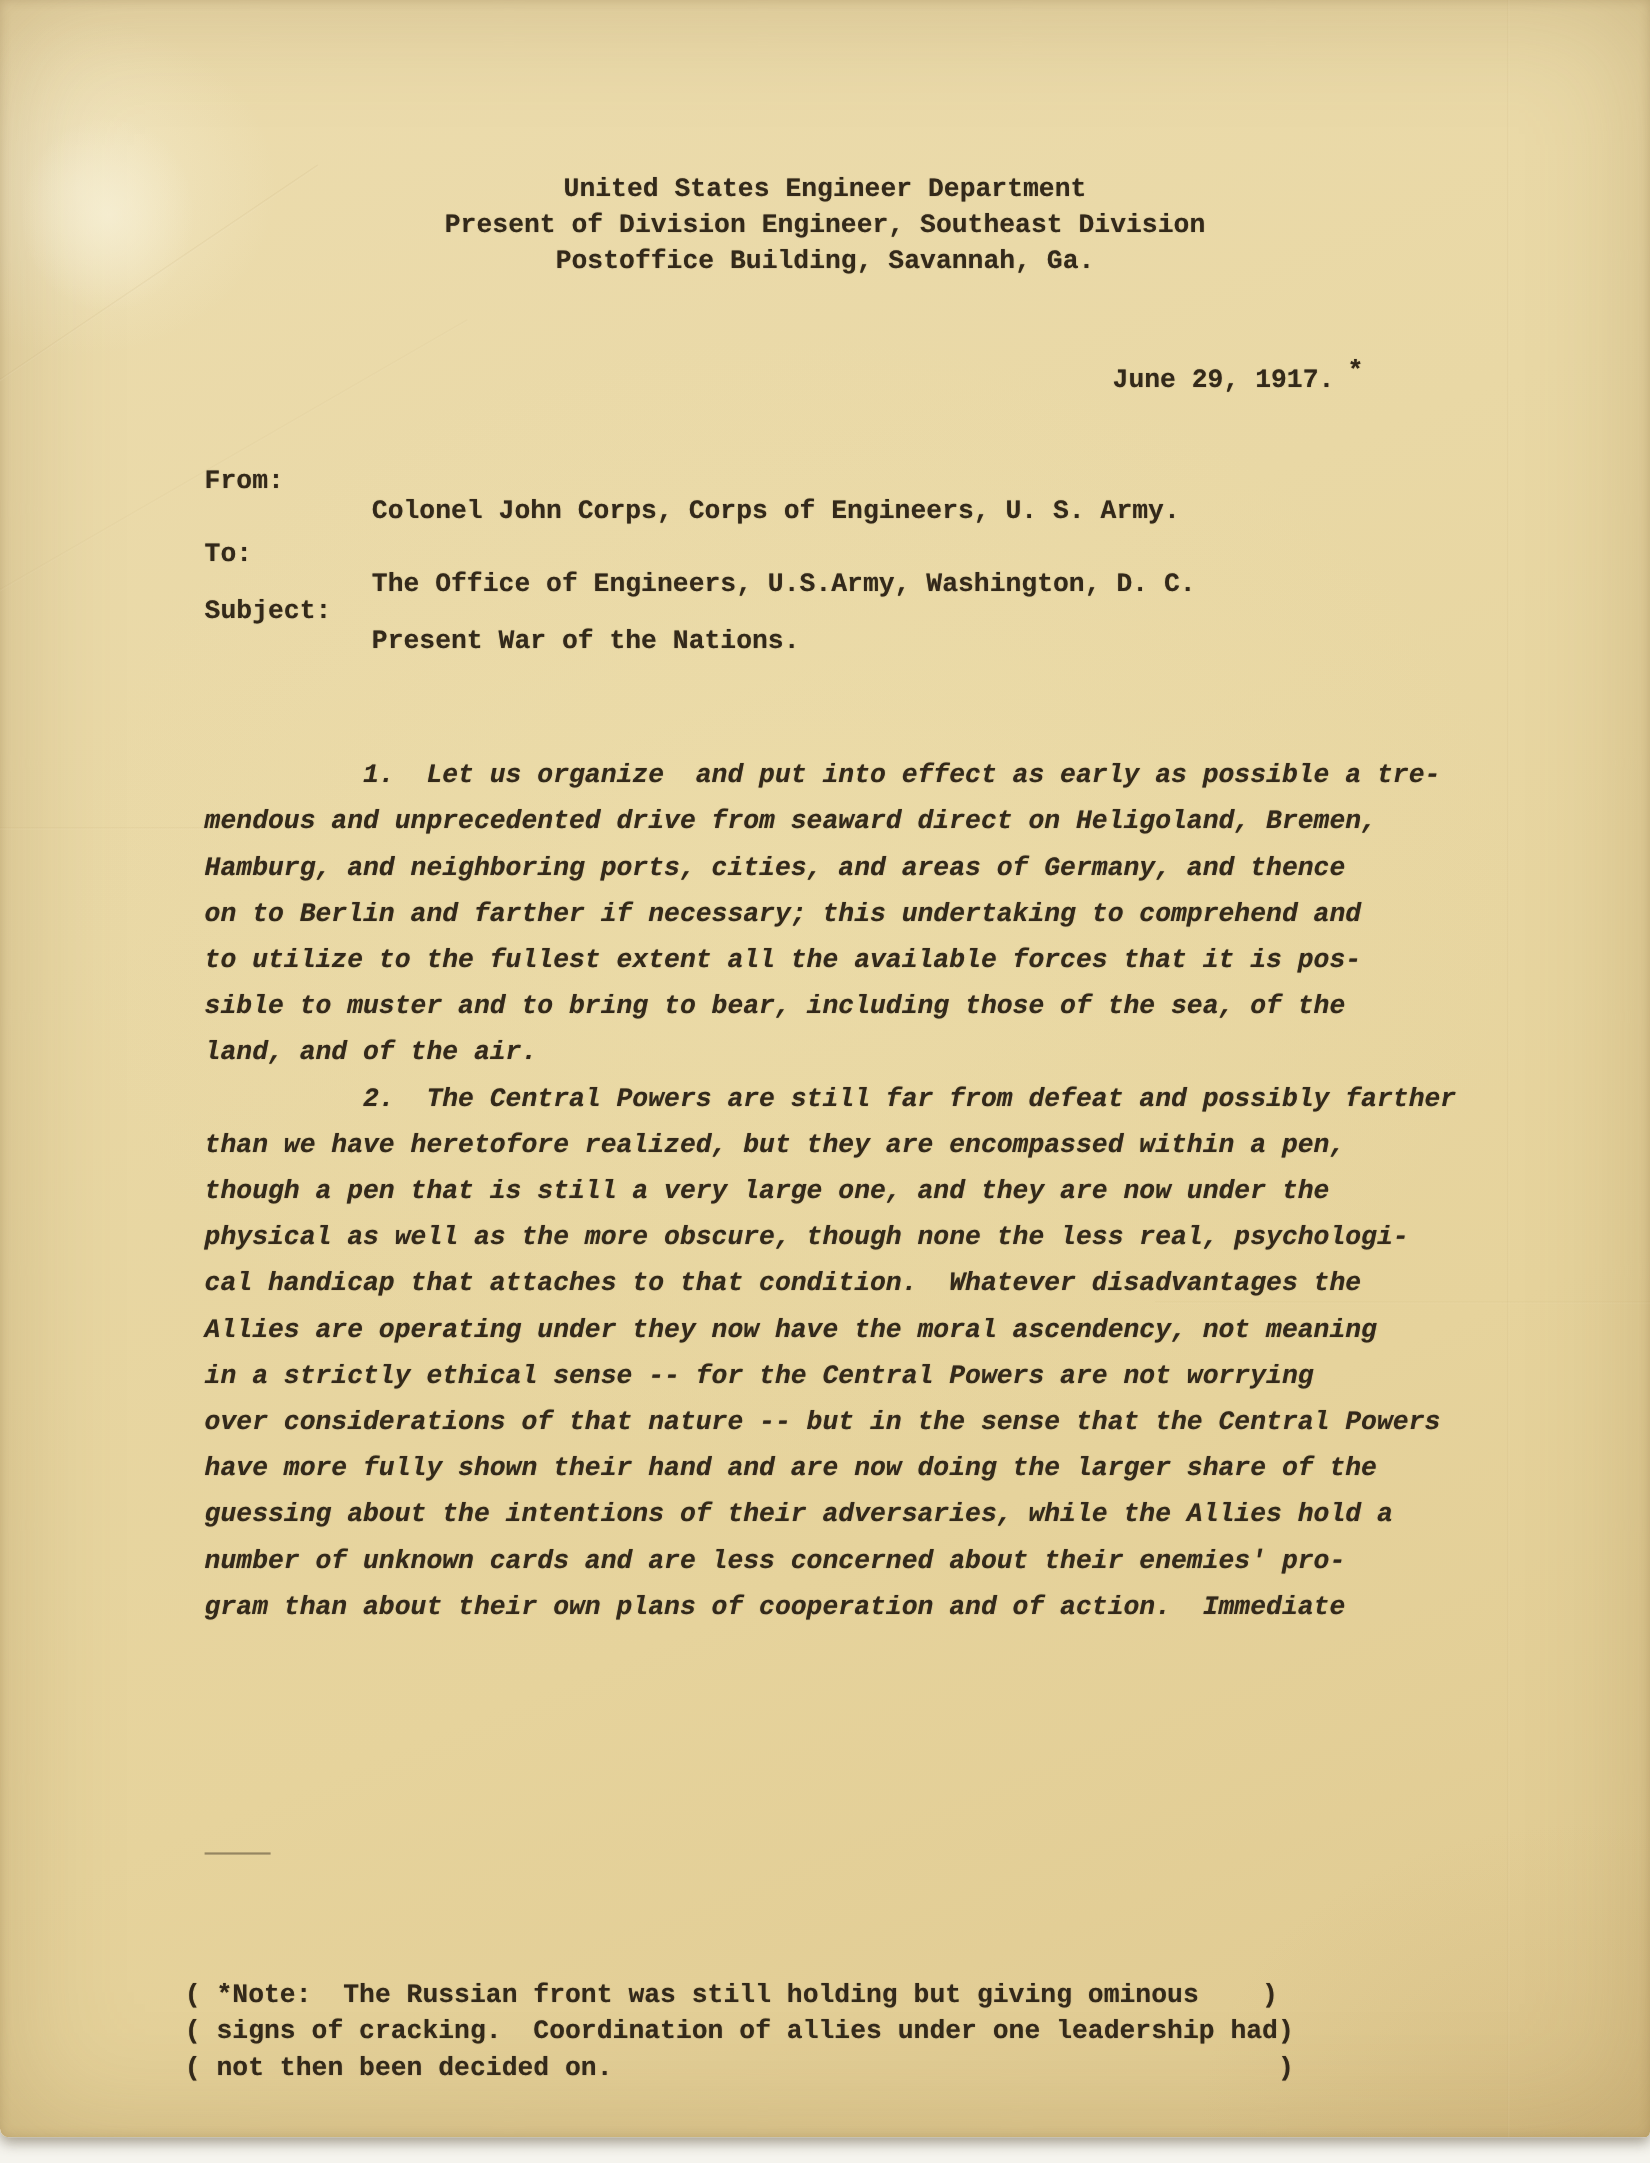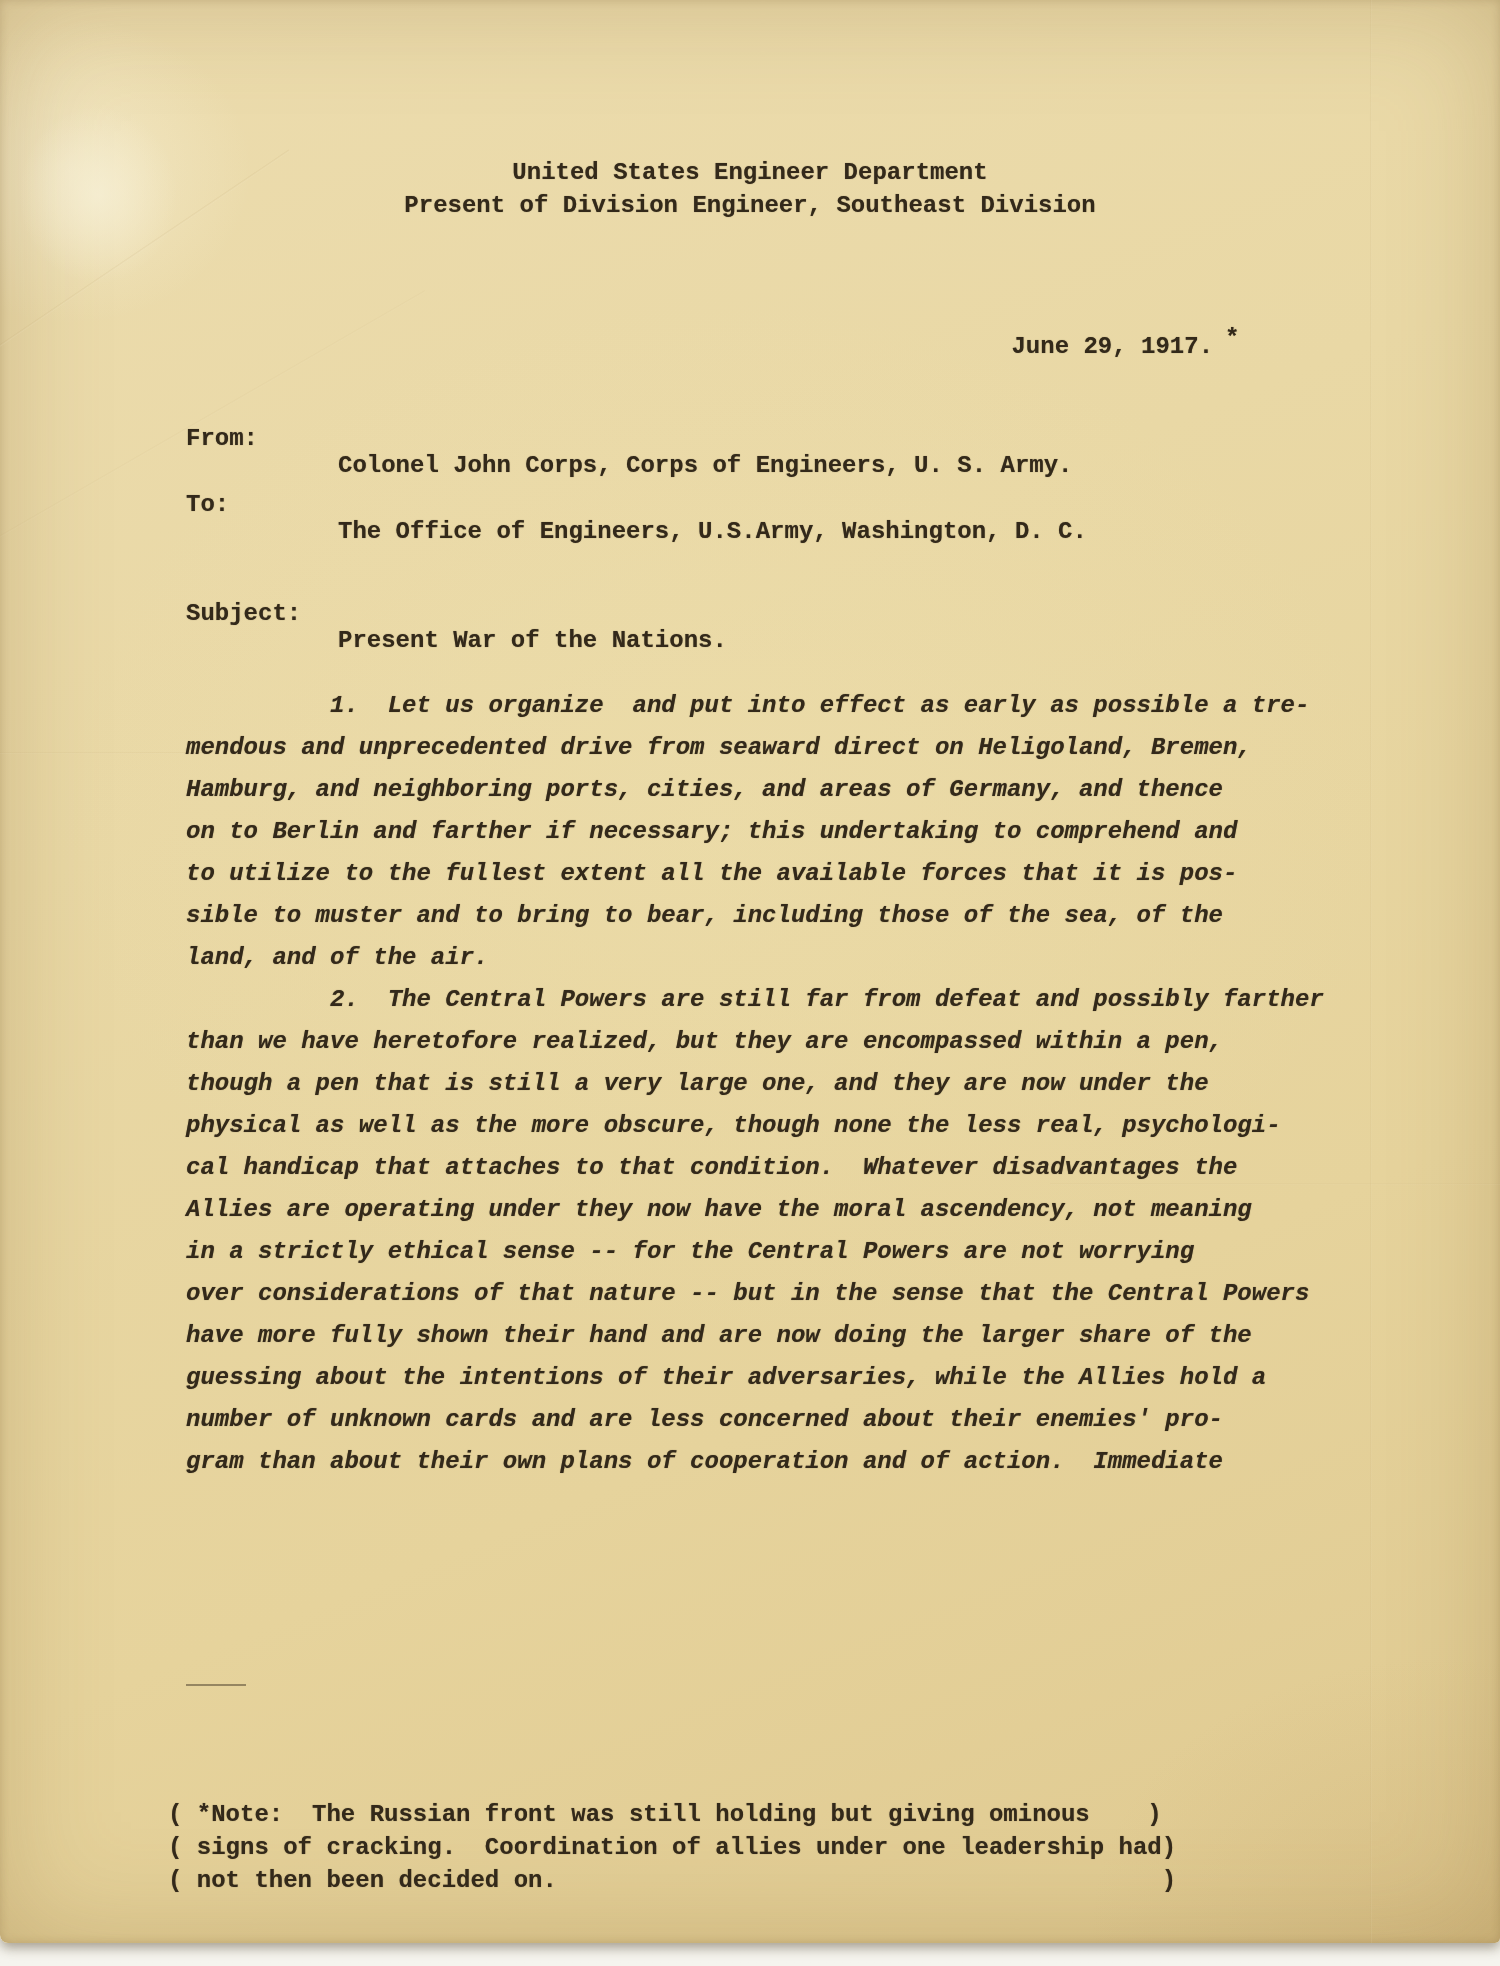--- a/index.html
+++ b/index.html
@@ -71,21 +71,21 @@
   .meta-row {
     position: absolute;
     left: 0;
     width: 1500px;
     white-space: pre;
   }
   .meta-label { position: absolute; left: 186px; }
   .meta-value { position: absolute; left: 338px; }
   .row-from    { top: 398px; }
   .row-to      { top: 464px; }
-  .row-subject { top: 573px; }
+  .row-subject { top: 516px; }
   .letter-body {
     position: absolute;
     left: 186px;
     top: 685px;
     width: 1220px;
     line-height: 42px;
     font-style: italic;
   }
   .para {
     margin: 0;
@@ -125,20 +125,21 @@
     <div class="crease crease-line" style="left:-40px; top:250px; width:360px; height:2px; transform: rotate(-34deg); opacity:0.45;"></div>
     <div class="crease crease-line" style="left:-60px; top:420px; width:520px; height:2px; transform: rotate(-30deg); opacity:0.25;"></div>
     <div class="crease crease-line" style="left:0px; top:752px; width:210px; height:2px; opacity:0.35;"></div>
     <div class="crease" style="left:1370px; top:0px; width:2px; height:1943px;
                 background: linear-gradient(90deg, rgba(170,138,76,0.18), rgba(250,244,220,0.18)); opacity:0.6;"></div>
     <div class="crease crease-line" style="left:1050px; top:1183px; width:450px; height:2px; opacity:0.25;"></div>
 
     <header class="letterhead">
       <div>United States Engineer Department</div>
       <div>Present of Division Engineer, Southeast Division</div>
+      <div>Postoffice Building, Savannah, Ga.</div>
     </header>
 
     <div class="dateline">
       <span>June 29, 1917.</span><span class="date-mark">*</span>
     </div>
 
     <div class="meta-row row-from">
       <span class="meta-label">From:</span>
       <span class="meta-value">Colonel John Corps, Corps of Engineers, U. S. Army.</span>
     </div>

